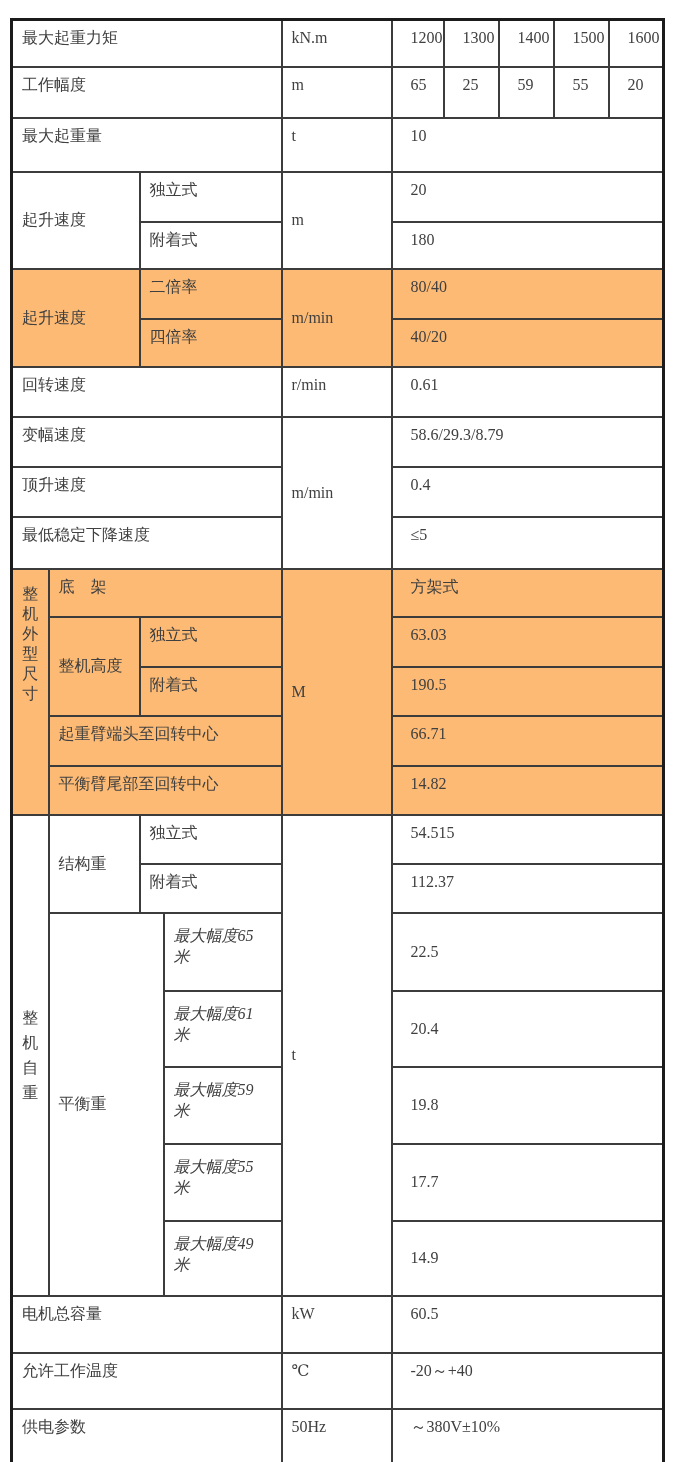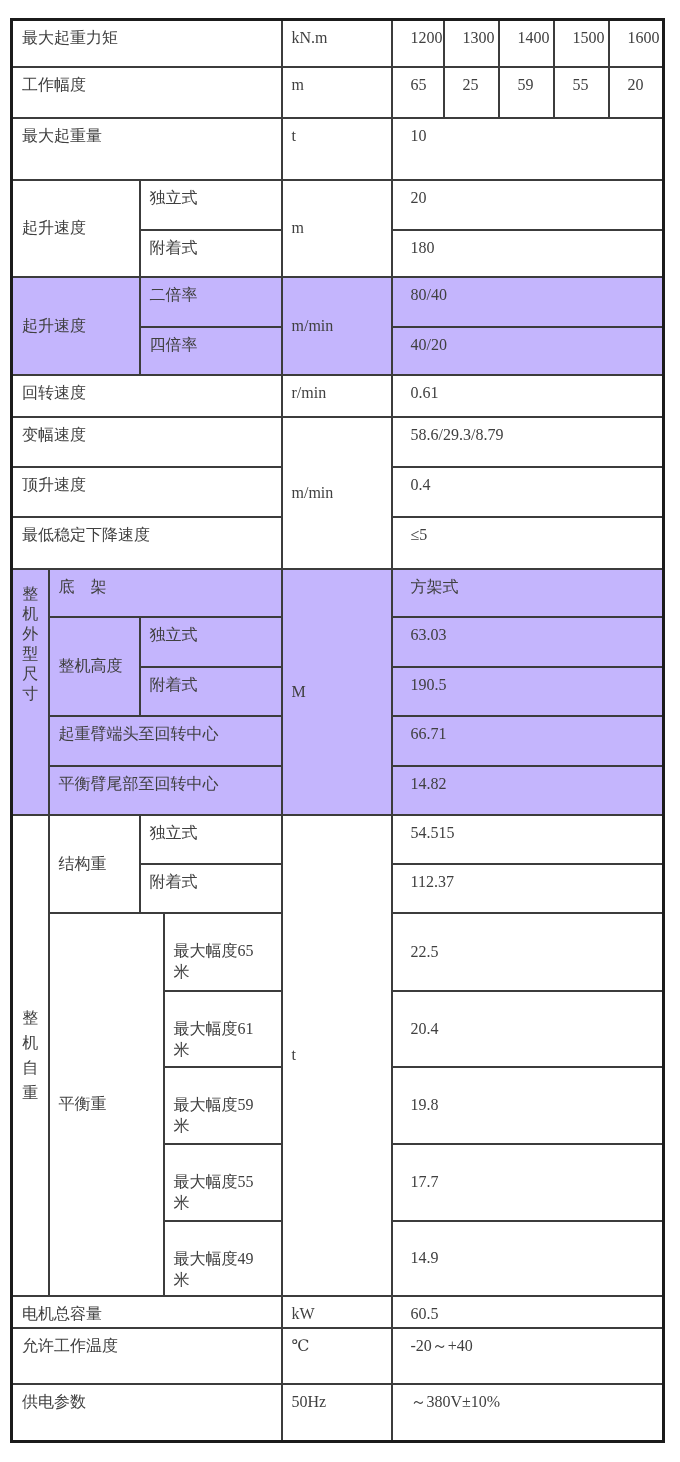--- a/index.html
+++ b/index.html
@@ -14,24 +14,24 @@
     border:3px solid #1b1b1b;
   }
   td{
     border:2px solid #3c3c3c;
     vertical-align:top;
     padding:6px 4px 2px 9px;
     font-size:16px;line-height:1.32;
     overflow:hidden;
     background:#ffffff;
   }
-  tr.shaded td{background:#c4b5fd;}
+  tr.shaded td{background:#fdba74;}
   td.vm{vertical-align:middle;padding-top:2px;}
   td.val{padding-left:18px;}
-  td.pre{white-space:pre-line;line-height:21px;padding-top:26px;}
+  td.pre{white-space:pre-line;line-height:21px;padding-top:11px;font-style:italic;}
   td.vert{
     text-align:center;padding:14px 0 0 0;
     line-height:20px;white-space:pre-line;
   }
   td.vert2{
     text-align:center;padding:0;vertical-align:middle;
     line-height:25px;white-space:pre-line;
   }
 </style>
 </head>
@@ -66,21 +66,21 @@
   <tr style="height:51px">
     <td colspan="4">工作幅度</td>
     <td>m</td>
     <td class="val">65</td>
     <td class="val">25</td>
     <td class="val">59</td>
     <td class="val">55</td>
     <td class="val">20</td>
   </tr>
 
-  <tr style="height:62px">
+  <tr style="height:54px">
     <td colspan="4">最大起重量</td>
     <td>t</td>
     <td colspan="5" class="val">10</td>
   </tr>
 
   <tr style="height:50px">
     <td colspan="2" rowspan="2" class="vm">起升速度</td>
     <td colspan="2">独立式</td>
     <td rowspan="2" class="vm">m</td>
     <td colspan="5" class="val">20</td>
@@ -94,21 +94,21 @@
     <td colspan="2" rowspan="2" class="vm">起升速度</td>
     <td colspan="2">二倍率</td>
     <td rowspan="2" class="vm">m/min</td>
     <td colspan="5" class="val">80/40</td>
   </tr>
   <tr class="shaded" style="height:48px">
     <td colspan="2">四倍率</td>
     <td colspan="5" class="val">40/20</td>
   </tr>
 
-  <tr style="height:42px">
+  <tr style="height:50px">
     <td colspan="4">回转速度</td>
     <td>r/min</td>
     <td colspan="5" class="val">0.61</td>
   </tr>
 
   <tr style="height:50px">
     <td colspan="4">变幅速度</td>
     <td rowspan="3" class="vm">m/min</td>
     <td colspan="5" class="val">58.6/29.3/8.79</td>
   </tr>
@@ -184,21 +184,21 @@
     <td class="pre">最大幅度55
 米</td>
     <td colspan="5" class="val vm">17.7</td>
   </tr>
   <tr style="height:75px">
     <td class="pre">最大幅度49
 米</td>
     <td colspan="5" class="val vm">14.9</td>
   </tr>
 
-  <tr style="height:32px">
+  <tr style="height:57px">
     <td colspan="4">电机总容量</td>
     <td>kW</td>
     <td colspan="5" class="val">60.5</td>
   </tr>
   <tr style="height:56px">
     <td colspan="4">允许工作温度</td>
     <td>℃</td>
     <td colspan="5" class="val">-20～+40</td>
   </tr>
   <tr style="height:58px">

